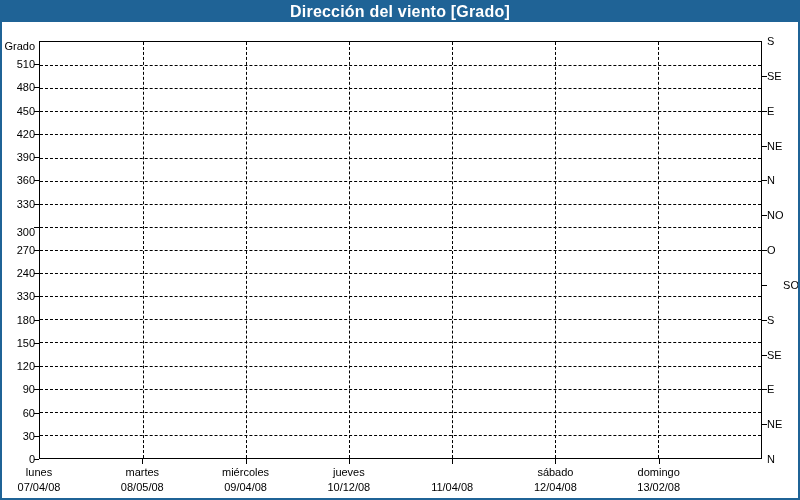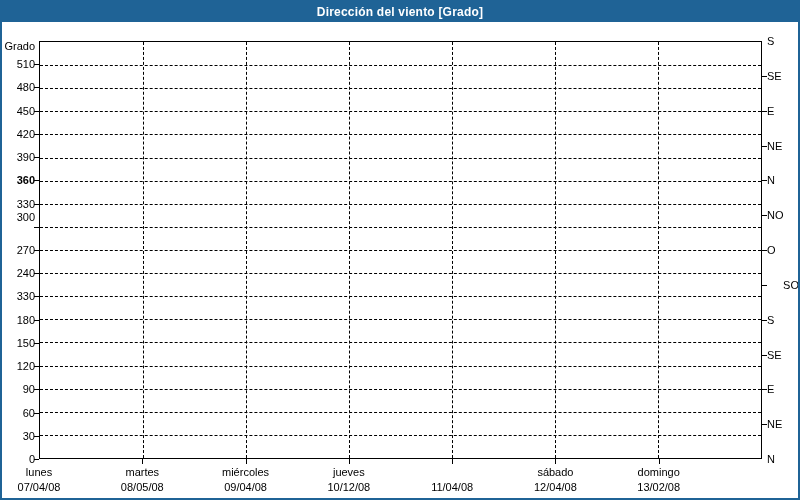--- a/index.html
+++ b/index.html
@@ -15,21 +15,21 @@
     border: 2px solid var(--accent, #1f6396);
     background: #ffffff;
     overflow: hidden;
   }
   .titlebar {
     position: absolute;
     left: 0; top: 0; right: 0;
     height: 20px;
     background: var(--accent, #1f6396);
     color: #ffffff;
-    font-size: 12px;
+    font-size: 16px;
     font-weight: bold;
     text-align: center;
     line-height: 20px;
     letter-spacing: 0.2px;
   }
   .canvas {
     position: absolute;
     left: -2px; top: -2px;  
     width: 800px; height: 500px;
   }
@@ -130,25 +130,25 @@
       <div class="ylab" style="left: 0px; top: 58.2222px;">510</div>
       <div class="tick" style="left: 34px; top: 64.2222px; width: 5px; height: 1px;"></div>
       <div class="ylab" style="left: 0px; top: 81.4444px;">480</div>
       <div class="tick" style="left: 34px; top: 87.4444px; width: 5px; height: 1px;"></div>
       <div class="ylab" style="left: 0px; top: 104.667px;">450</div>
       <div class="tick" style="left: 34px; top: 110.667px; width: 5px; height: 1px;"></div>
       <div class="ylab" style="left: 0px; top: 127.889px;">420</div>
       <div class="tick" style="left: 34px; top: 133.889px; width: 5px; height: 1px;"></div>
       <div class="ylab" style="left: 0px; top: 151.111px;">390</div>
       <div class="tick" style="left: 34px; top: 157.111px; width: 5px; height: 1px;"></div>
-      <div class="ylab" style="left: 0px; top: 174.333px; font-weight: bold;">360</div>
+      <div class="ylab" style="left: 0px; top: 174.333px;">360</div>
       <div class="tick" style="left: 34px; top: 180.333px; width: 5px; height: 1px;"></div>
       <div class="ylab" style="left: 0px; top: 197.556px;">330</div>
       <div class="tick" style="left: 34px; top: 203.556px; width: 5px; height: 1px;"></div>
-      <div class="ylab" style="left: 0px; top: 211px; text-align: right;">300</div>
+      <div class="ylab" style="left: 0px; top: 226px; text-align: right;">300</div>
       <div class="tick" style="left: 34px; top: 226.778px; width: 5px; height: 1px;"></div>
       <div class="ylab" style="left: 0px; top: 244px;">270</div>
       <div class="tick" style="left: 34px; top: 250px; width: 5px; height: 1px;"></div>
       <div class="ylab" style="left: 0px; top: 267.222px;">240</div>
       <div class="tick" style="left: 34px; top: 273.222px; width: 5px; height: 1px;"></div>
       <div class="ylab" style="left: 0px; top: 290.444px;">330</div>
       <div class="tick" style="left: 34px; top: 296.444px; width: 5px; height: 1px;"></div>
       <div class="ylab" style="left: 0px; top: 313.667px;">180</div>
       <div class="tick" style="left: 34px; top: 319.667px; width: 5px; height: 1px;"></div>
       <div class="ylab" style="left: 0px; top: 336.889px;">150</div>

